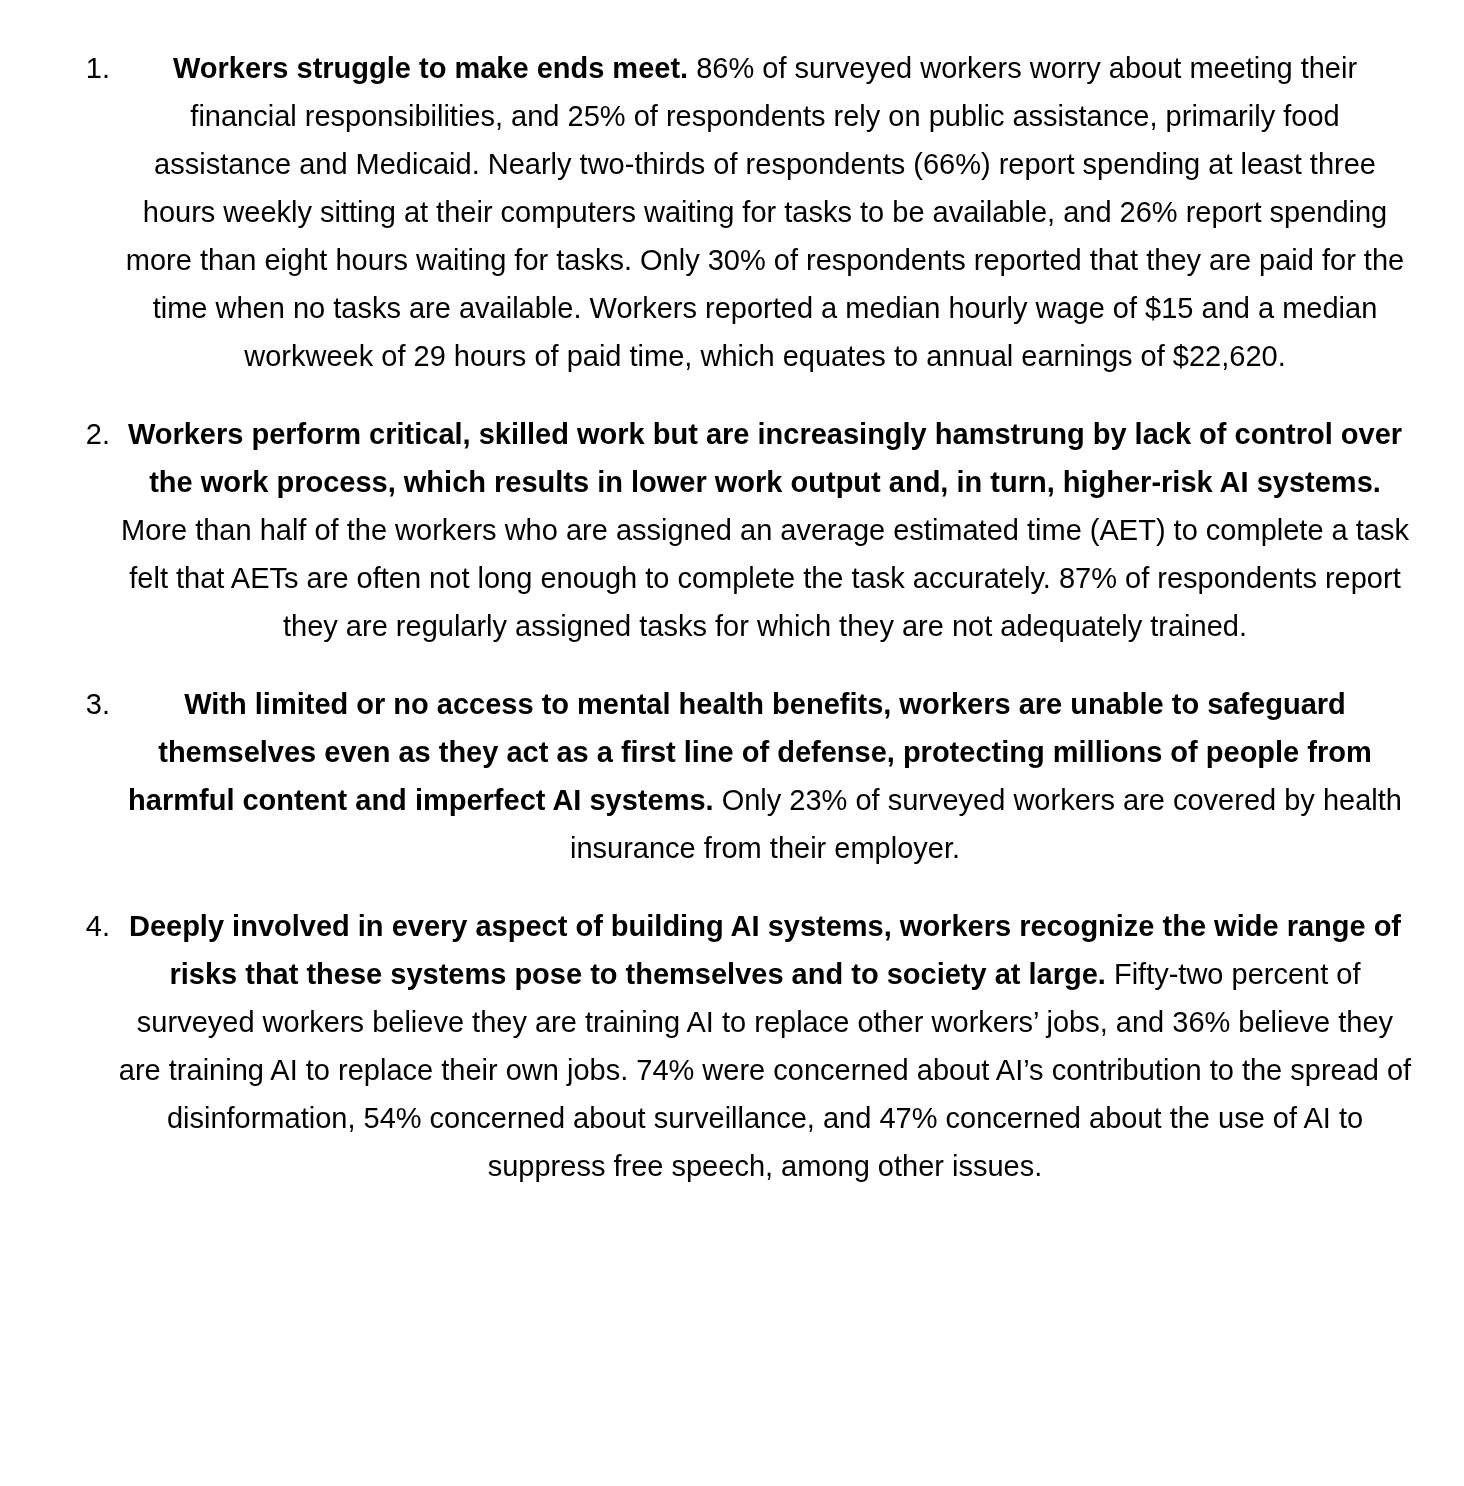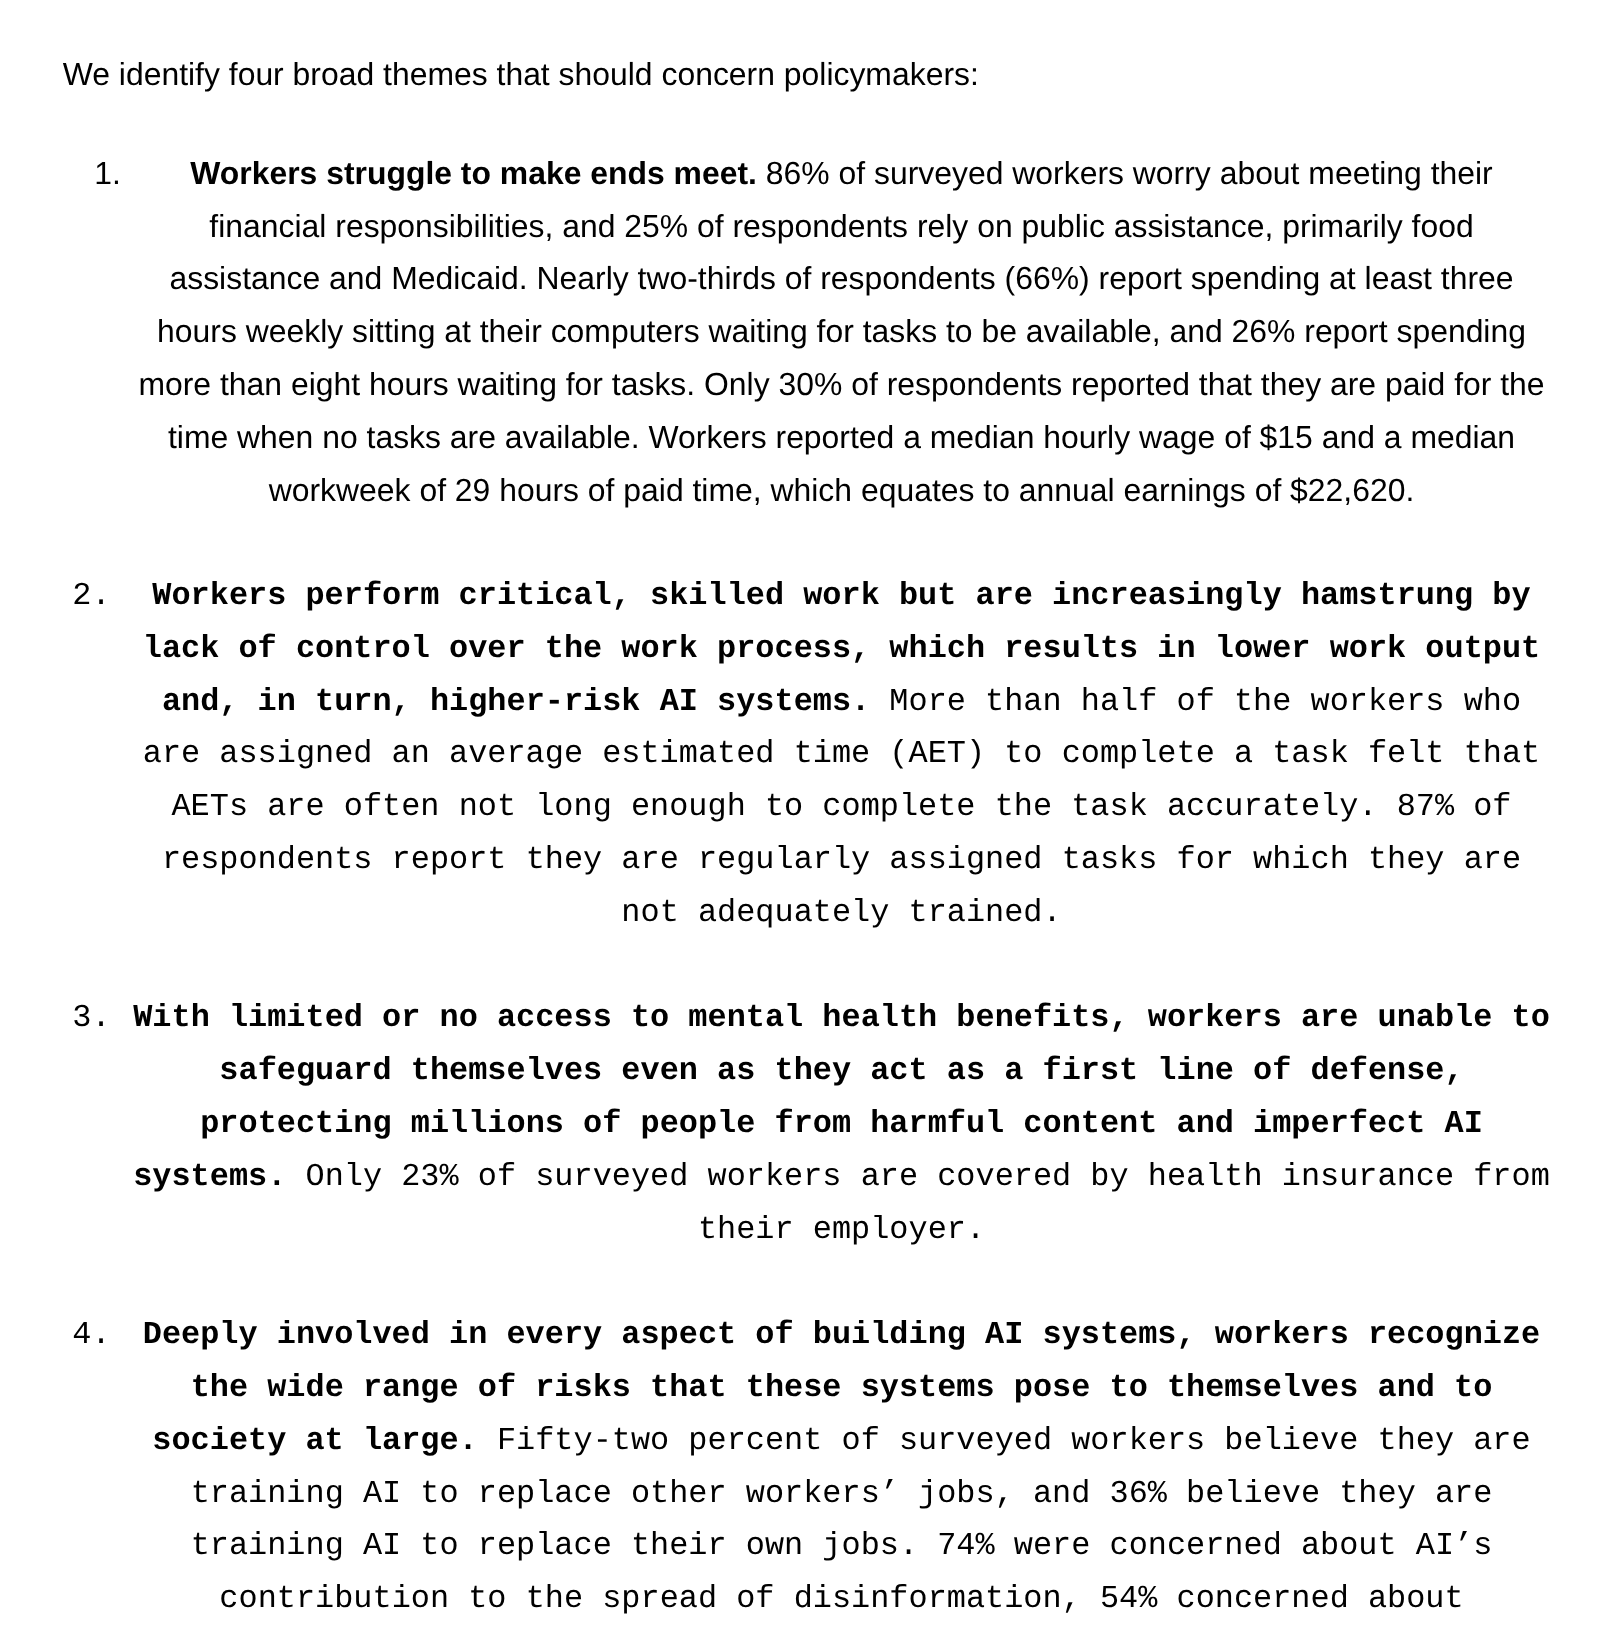--- a/index.html
+++ b/index.html
@@ -27,32 +27,30 @@
   ol.themes {
     margin: 0;
     padding: 0 0 0 61px;
     list-style: decimal outside;
     text-align: center;
   }
   ol.themes > li {
     padding-left: 0;
   }
   ol.themes > li + li {
-    margin-top: 48px;
-    font-family: Liberation Mono, monospace;
+    margin-top: 30px;
   }
   ol.themes strong {
     font-weight: 700;
   }
 </style>
 </head>
 <body>
 
 <main class="doc-body">
-  <p class="intro">We identify four broad themes that should concern policymakers:</p>
 
   <ol class="themes">
     <li><strong>Workers struggle to make ends meet. </strong><span>86% of surveyed workers worry about meeting their financial responsibilities, and 25% of respondents rely on public assistance, primarily food assistance and Medicaid. Nearly two-thirds of respondents (66%) report spending at least three hours weekly sitting at their computers waiting for tasks to be available, and 26% report spending more than eight hours waiting for tasks. Only 30% of respondents reported that they are paid for the time when no tasks are available. Workers reported a median hourly wage of $15 and a median workweek of 29 hours of paid time, which equates to annual earnings of $22,620.</span></li>
 
     <li><strong>Workers perform critical, skilled work but are increasingly hamstrung by lack of control over the work process, which results in lower work output and, in turn, higher-risk AI systems. </strong><span>More than half of the workers who are assigned an average estimated time (AET) to complete a task felt that AETs are often not long enough to complete the task accurately. 87% of respondents report they are regularly assigned tasks for which they are not adequately trained.</span></li>
 
     <li><strong>With limited or no access to mental health benefits, workers are unable to safeguard themselves even as they act as a first line of defense, protecting millions of people from harmful content and imperfect AI systems. </strong><span>Only 23% of surveyed workers are covered by health insurance from their employer.</span></li>
 
     <li><strong>Deeply involved in every aspect of building AI systems, workers recognize the wide range of risks that these systems pose to themselves and to society at large. </strong><span>Fifty-two percent of surveyed workers believe they are training AI to replace other workers’ jobs, and 36% believe they are training AI to replace their own jobs. 74% were concerned about AI’s contribution to the spread of disinformation, 54% concerned about surveillance, and 47% concerned about the use of AI to suppress free speech, among other issues.</span></li>
   </ol>

